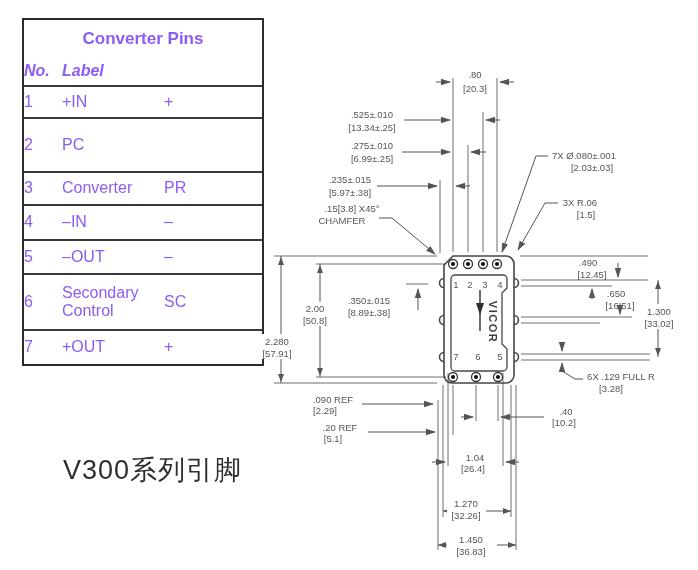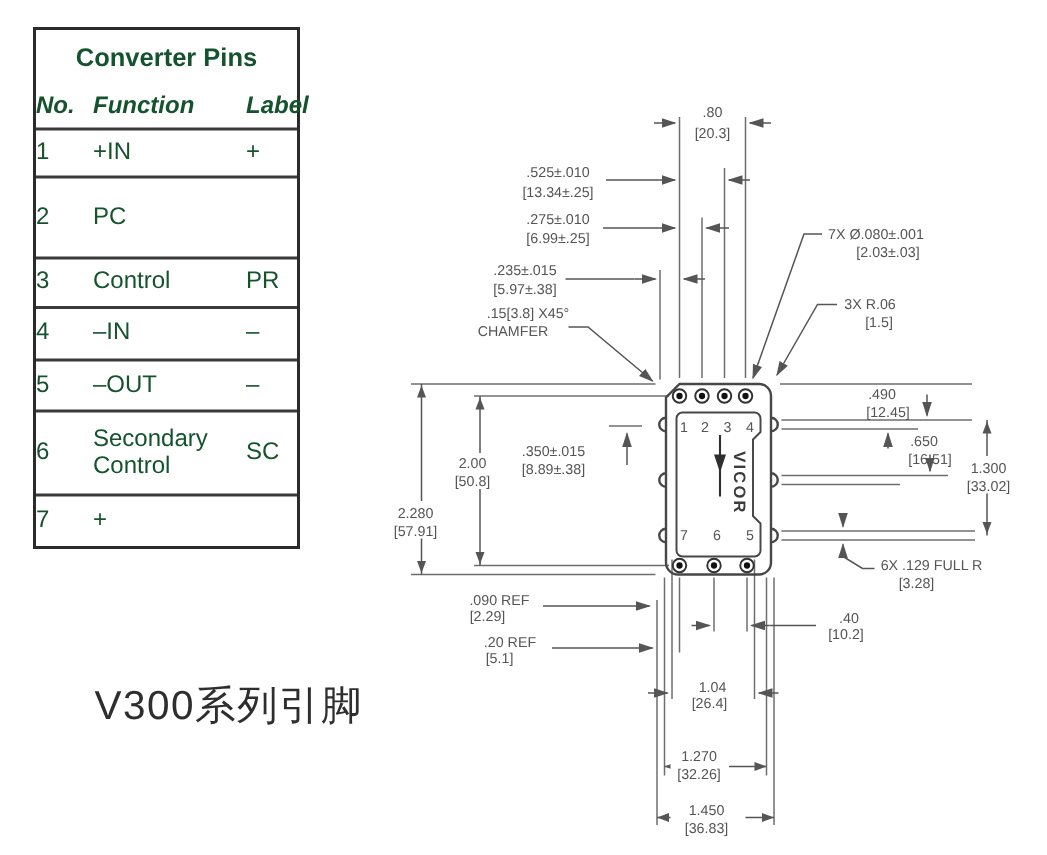--- a/index.html
+++ b/index.html
@@ -1,20 +1,20 @@
 <!DOCTYPE html>
 <html><head>
 <meta charset="utf-8">
 <style>
   html,body{margin:0;padding:0;background:#fff;}
   #stage{position:relative;width:698px;height:570px;background:#fff;overflow:hidden;
          font-family:"Liberation Sans",sans-serif;}
   
-  #pin-table{position:absolute;left:22px;top:18px;width:178px;
-             border:2px solid #2b2b2b;box-sizing:border-box;color:#14532d;}
+  #pin-table{position:absolute;left:22px;top:18px;width:242px;
+             border:2px solid #2b2b2b;box-sizing:border-box;color:#8b5cf6;}
   .t-title{height:38px;display:flex;align-items:center;justify-content:center;
            font-size:17px;font-weight:bold;}
   .t-head{height:27px;display:grid;grid-template-columns:38px 102px 66px;
           align-items:center;font-size:16px;font-weight:bold;font-style:italic;}
   .t-row{display:grid;grid-template-columns:38px 102px 66px;align-items:center;
          font-size:16px;border-top:2px solid #3a3a3a;}
   .t-row.h30{height:30px}.t-row.h52{height:52px}.t-row.h31{height:31px}
   .t-row.h33{height:33px}.t-row.h32{height:32px}.t-row.h54{height:54px}
   .cell{line-height:1.15;}
   
@@ -31,54 +31,54 @@
   .tbg{fill:#fff;}
 </style>
 </head>
 <body>
 <div id="stage">
 
 <div id="pin-table">
   <div class="t-title">Converter Pins</div>
   <div class="t-head">
     <div class="cell">No.</div>
-    <div class="cell">Function</div>
     <div class="cell">Label</div>
   </div>
   <div class="t-row h30">
     <div class="cell">1</div>
     <div class="cell">+IN</div>
     <div class="cell">+</div>
   </div>
   <div class="t-row h52">
     <div class="cell">2</div>
     <div class="cell">PC</div>
   </div>
   <div class="t-row h31">
     <div class="cell">3</div>
-    <div class="cell">Control</div>
+    <div class="cell">Converter</div>
     <div class="cell">PR</div>
   </div>
   <div class="t-row h33">
     <div class="cell">4</div>
     <div class="cell">–IN</div>
     <div class="cell">–</div>
   </div>
   <div class="t-row h32">
     <div class="cell">5</div>
     <div class="cell">–OUT</div>
     <div class="cell">–</div>
   </div>
   <div class="t-row h54">
     <div class="cell">6</div>
     <div class="cell">Secondary Control</div>
     <div class="cell">SC</div>
   </div>
   <div class="t-row h33">
     <div class="cell">7</div>
+    <div class="cell">+OUT</div>
     <div class="cell">+</div>
   </div>
 </div>
 
 <div id="caption">V300系列引脚</div>
 
 <svg width="698" height="570" viewBox="0 0 698 570">
   <defs>
     <marker id="ah" markerWidth="10" markerHeight="8" refX="9" refY="4" orient="auto" markerUnits="userSpaceOnUse">
       <path d="M0,0.8 L10,4 L0,7.2 Z" fill="#555"></path>

